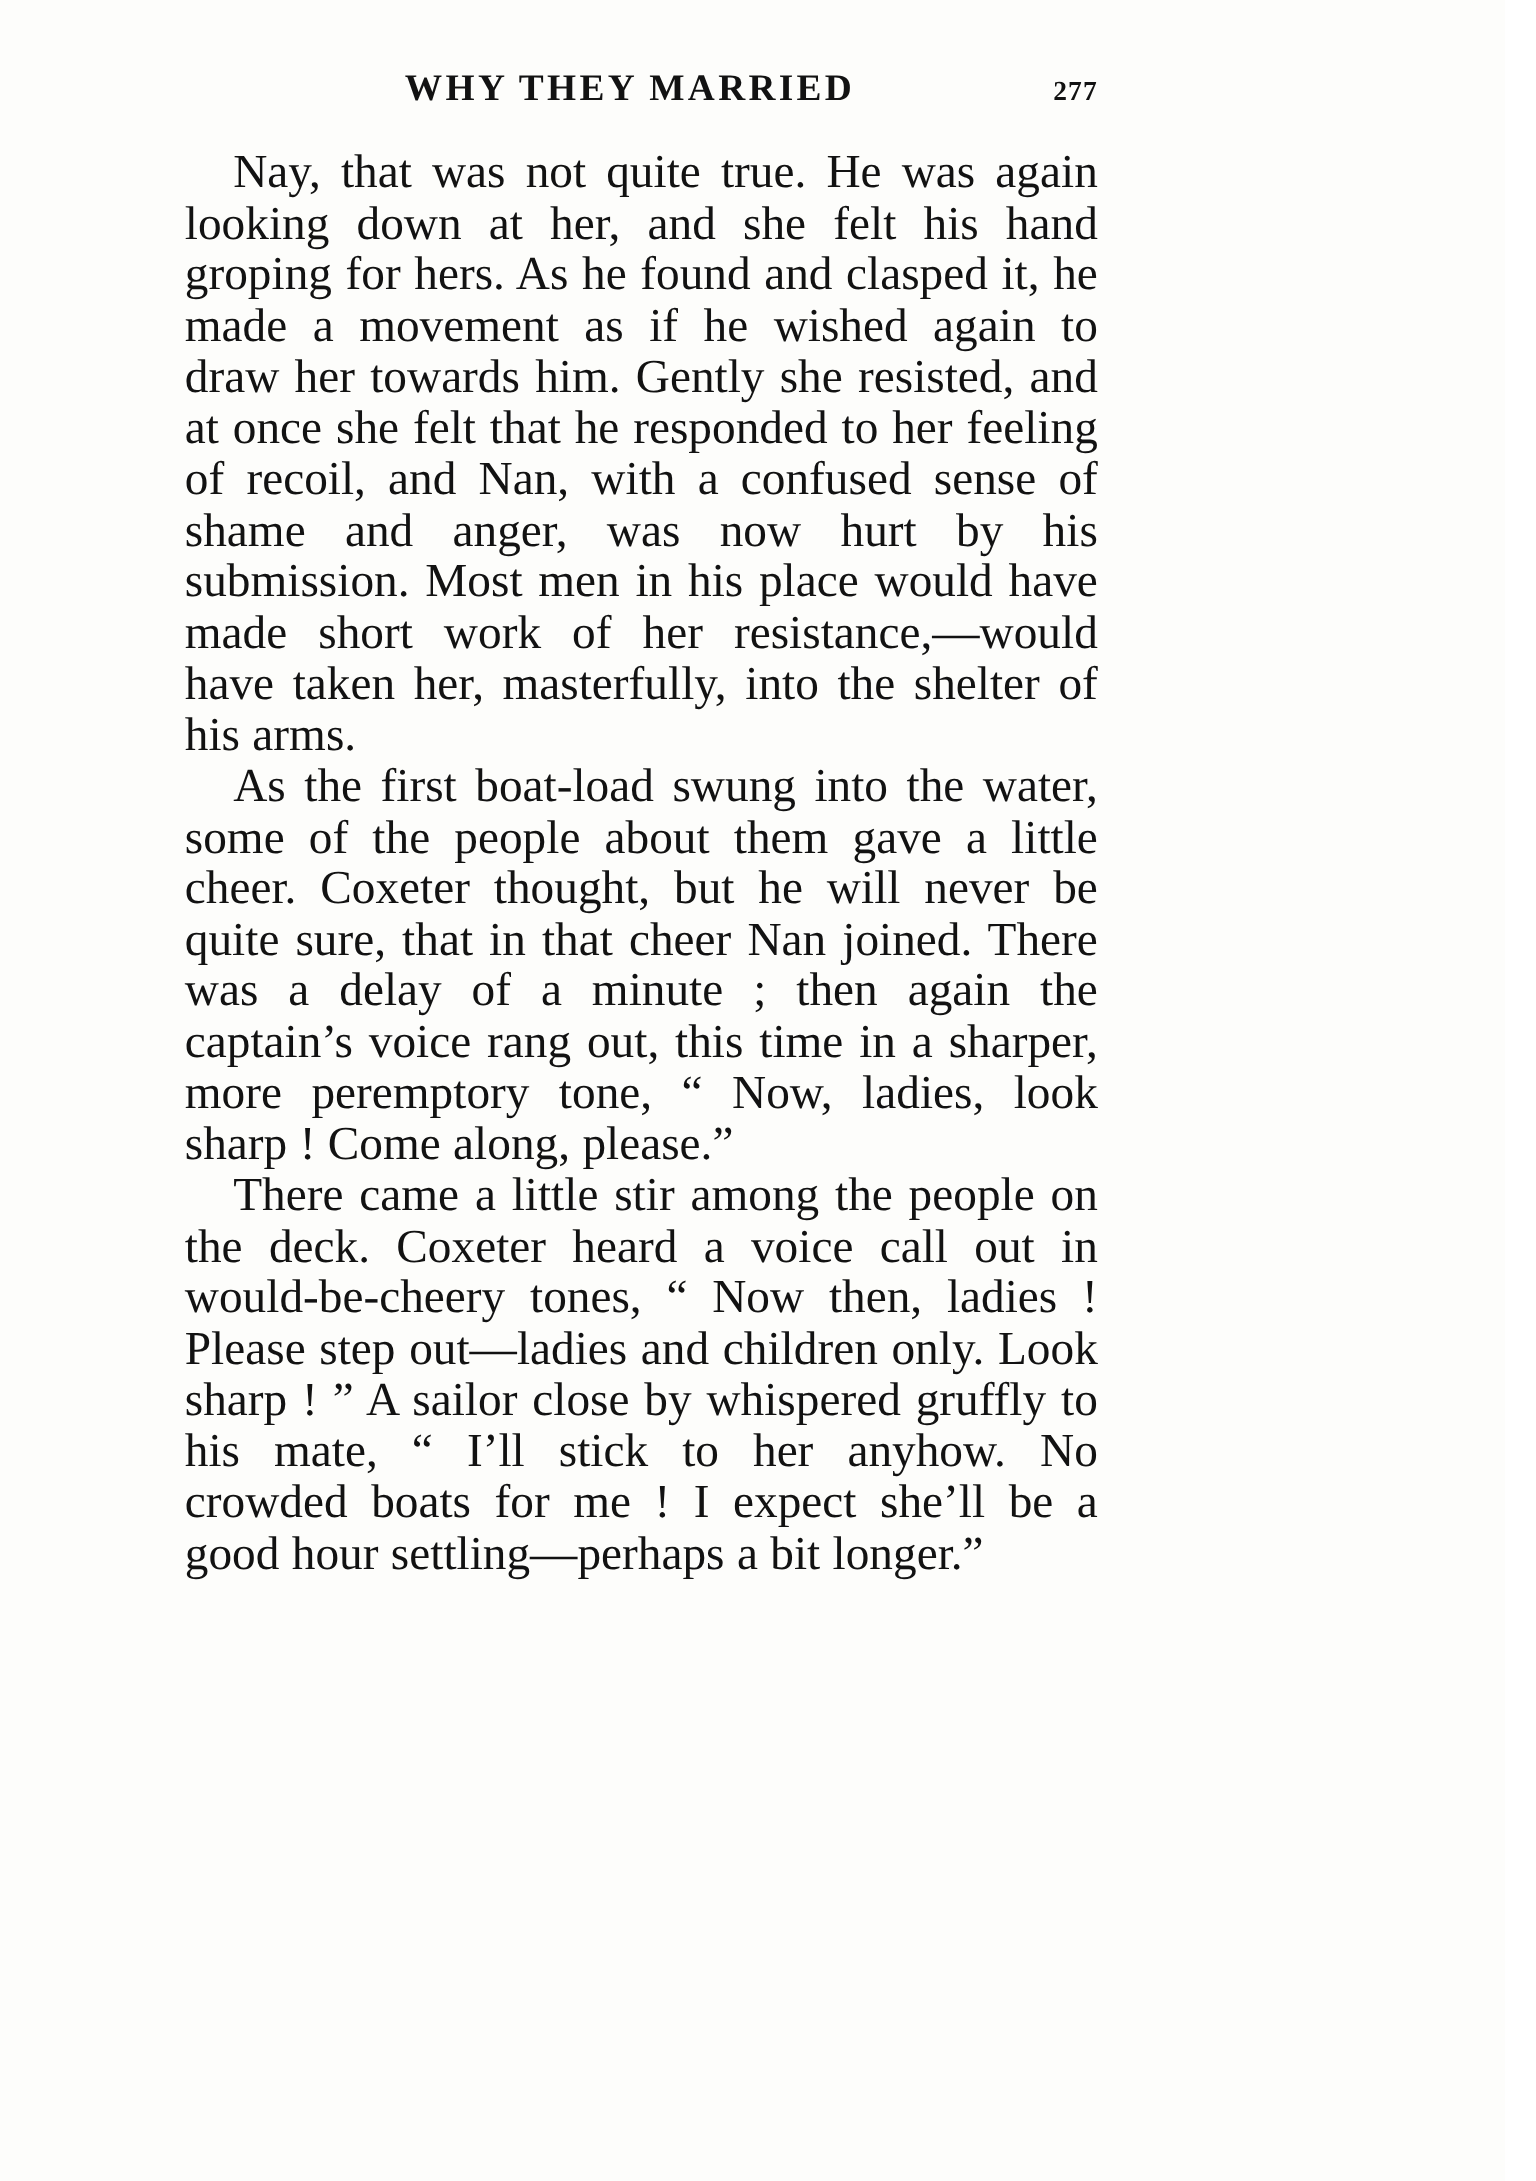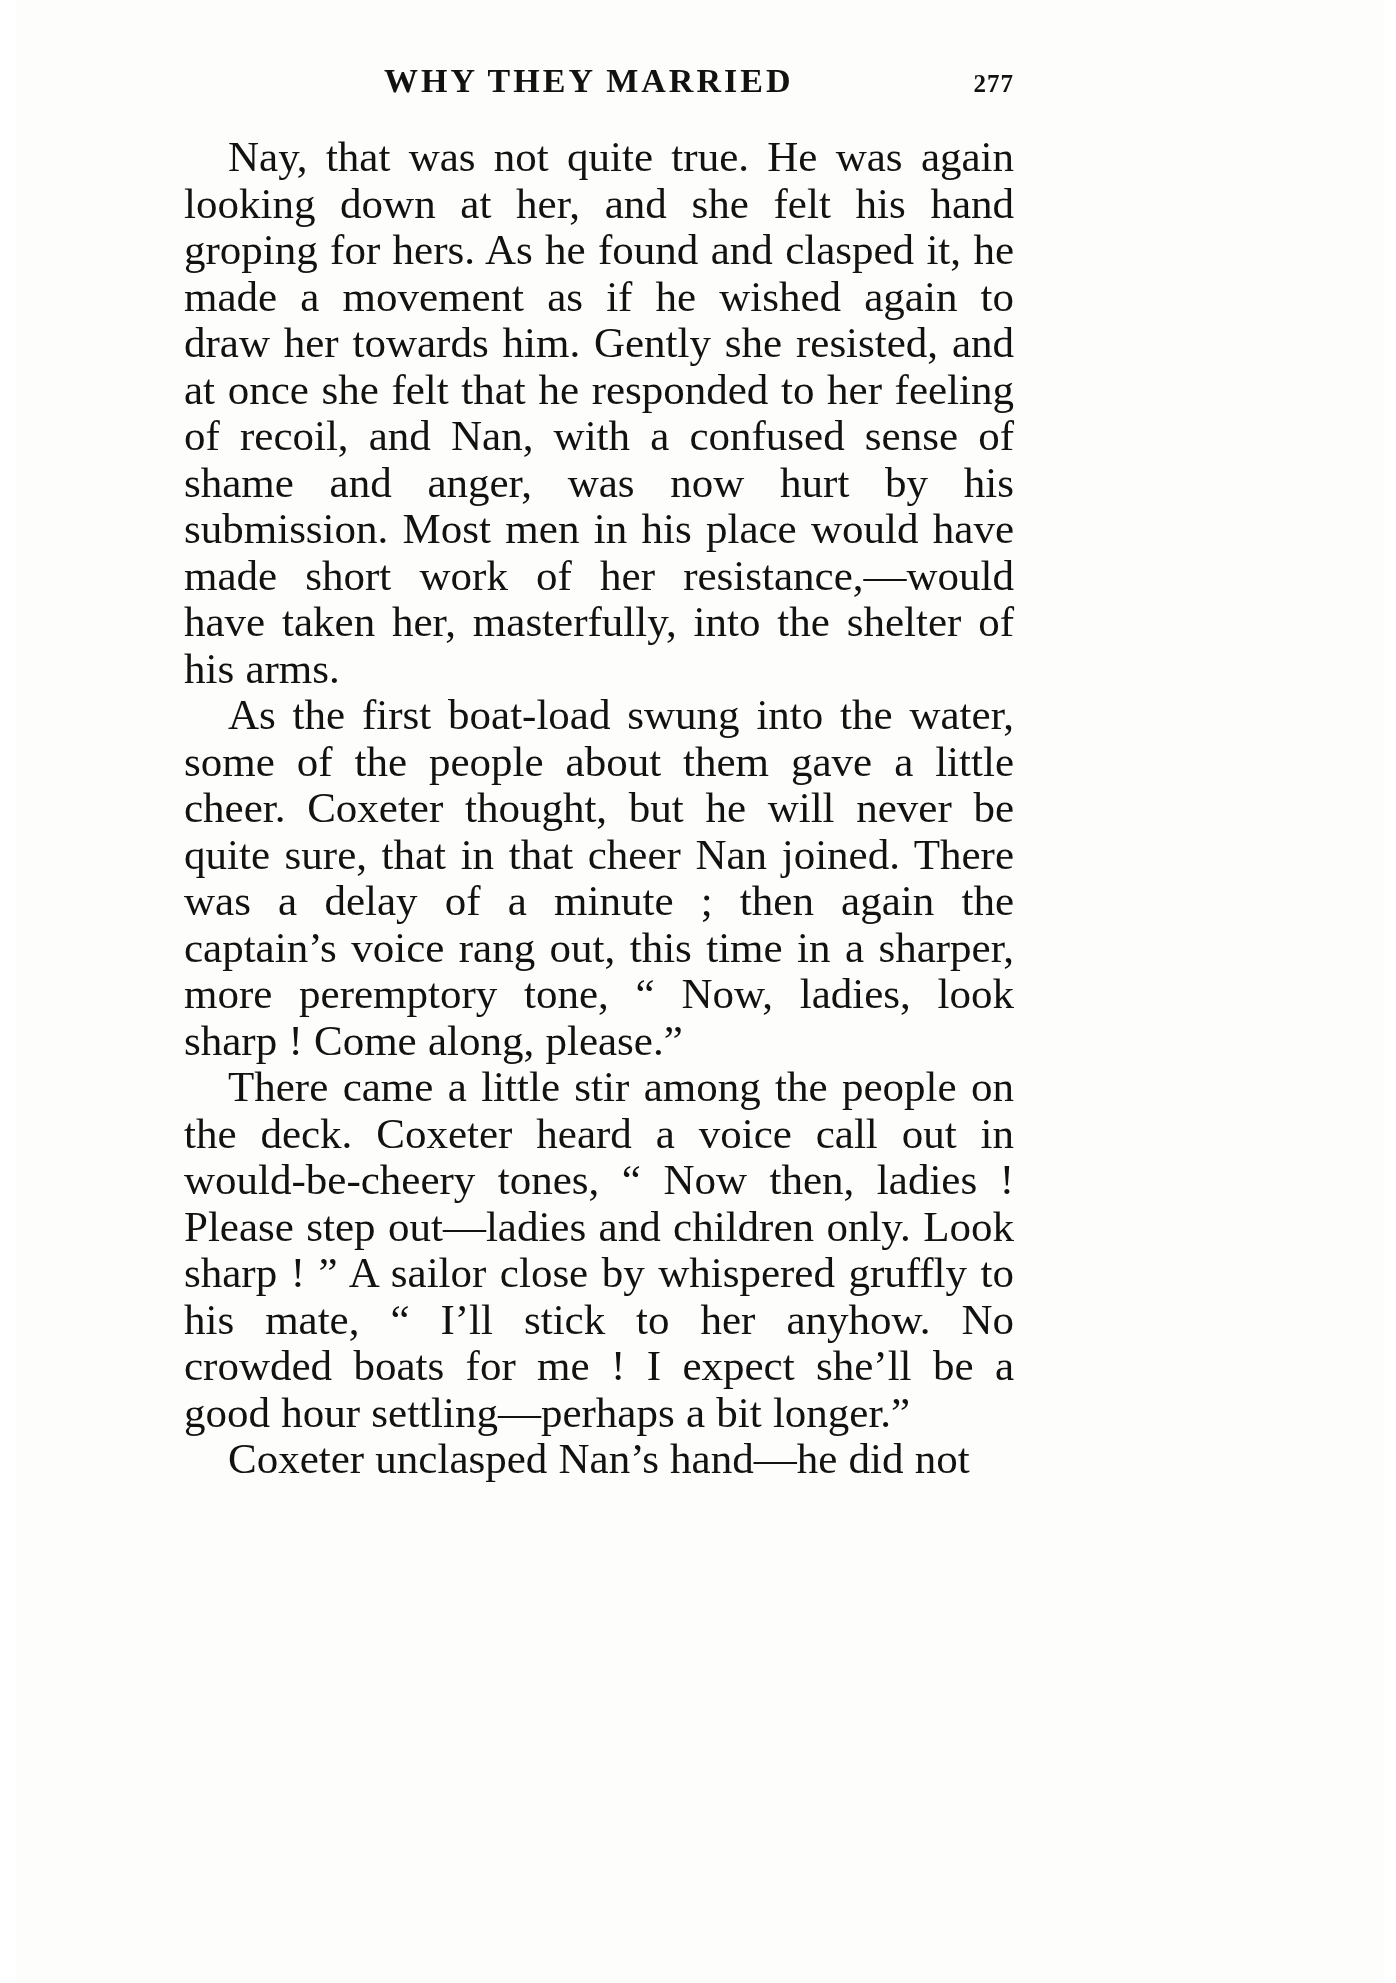--- a/index.html
+++ b/index.html
@@ -10,21 +10,21 @@
   body {
     width: 1396px;
     height: 1983px;
     font-family: "Liberation Serif", serif;
     color: #121212;
     position: relative;
     overflow: hidden;
   }
   .page {
     position: absolute;
-    left: 16px;
+    left: 0;
     top: 0;
     width: 1368px;
     height: 1983px;
     background: #fdfdfb;
   }
   .page-inner {
     position: absolute;
     left: 168px;
     top: 62px;
     width: 830px;
@@ -70,17 +70,16 @@
 
     <div class="running-head">
       <div class="title">WHY THEY MARRIED</div>
       <div class="folio">277</div>
     </div>
 
     <div class="body-text">
       <p>Nay, that was not quite true.   He was again looking down at her, and she felt his hand groping for hers.   As he found and clasped it, he made a movement as if he wished again to draw her towards him.   Gently she resisted, and at once she felt that he responded to her feeling of recoil, and Nan, with a confused sense of shame and anger, was now hurt by his submission.   Most men in his place would have made short work of her resistance,—would have taken her, masterfully, into the shelter of his arms.</p>
       <p>As the first boat-load swung into the water, some of the people about them gave a little cheer.   Coxeter thought, but he will never be quite sure, that in that cheer Nan joined. There was a delay of a minute ; then again the captain’s voice rang out, this time in a sharper, more peremptory tone, “ Now, ladies, look sharp !  Come along, please.”</p>
       <p>There came a little stir among the people on the deck.   Coxeter heard a voice call out in would-be-cheery tones, “ Now then, ladies ! Please step out—ladies and children only. Look sharp ! ”  A sailor close by whispered gruffly to his mate, “ I’ll stick to her anyhow. No crowded boats for me !   I expect she’ll be a good hour settling—perhaps a bit longer.”</p>
-      <p class="last">Coxeter unclasped Nan’s hand—he did not</p>
     </div>
 
   </div>
 </div>
 
 </body></html>

